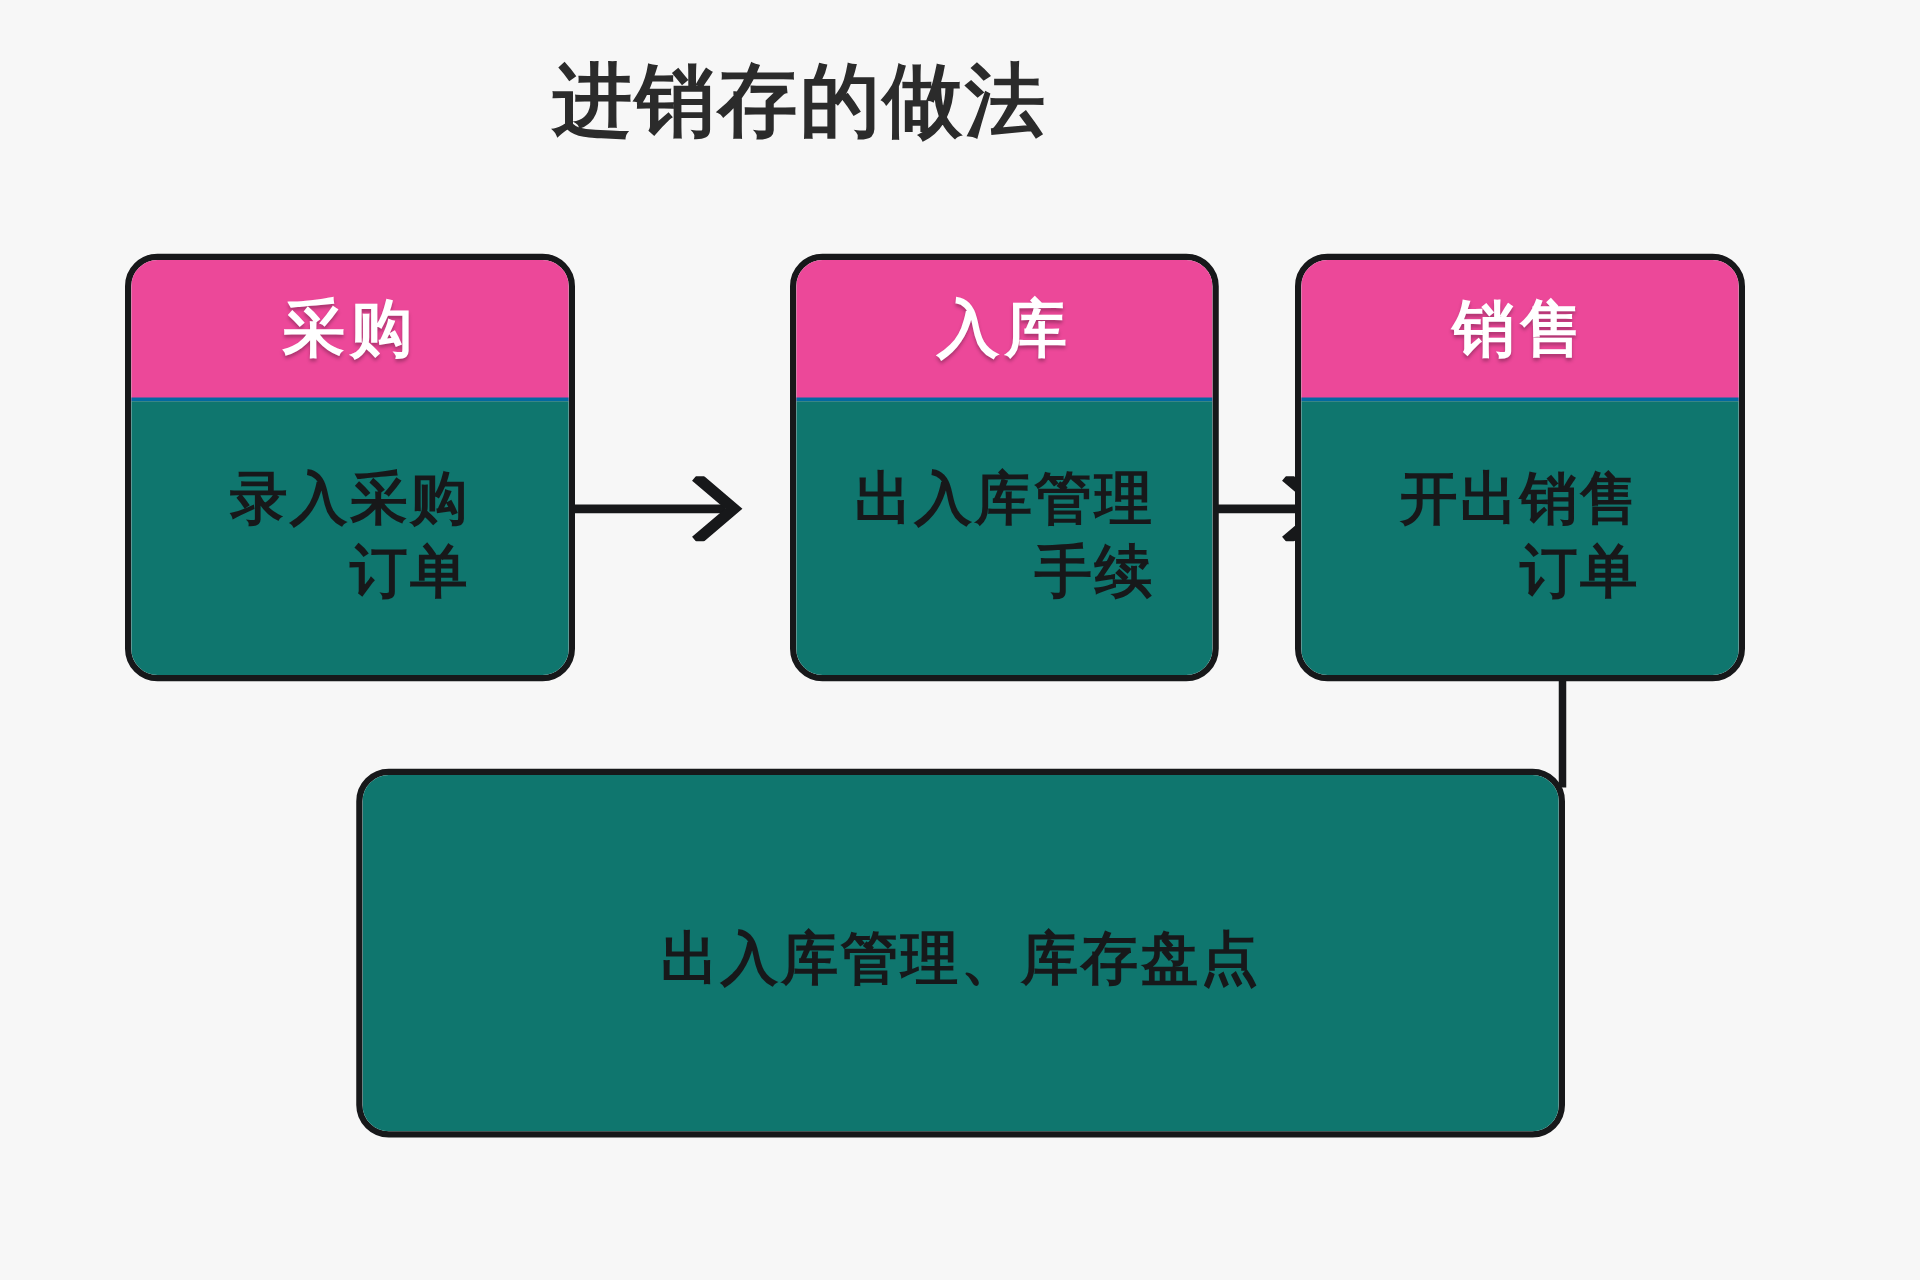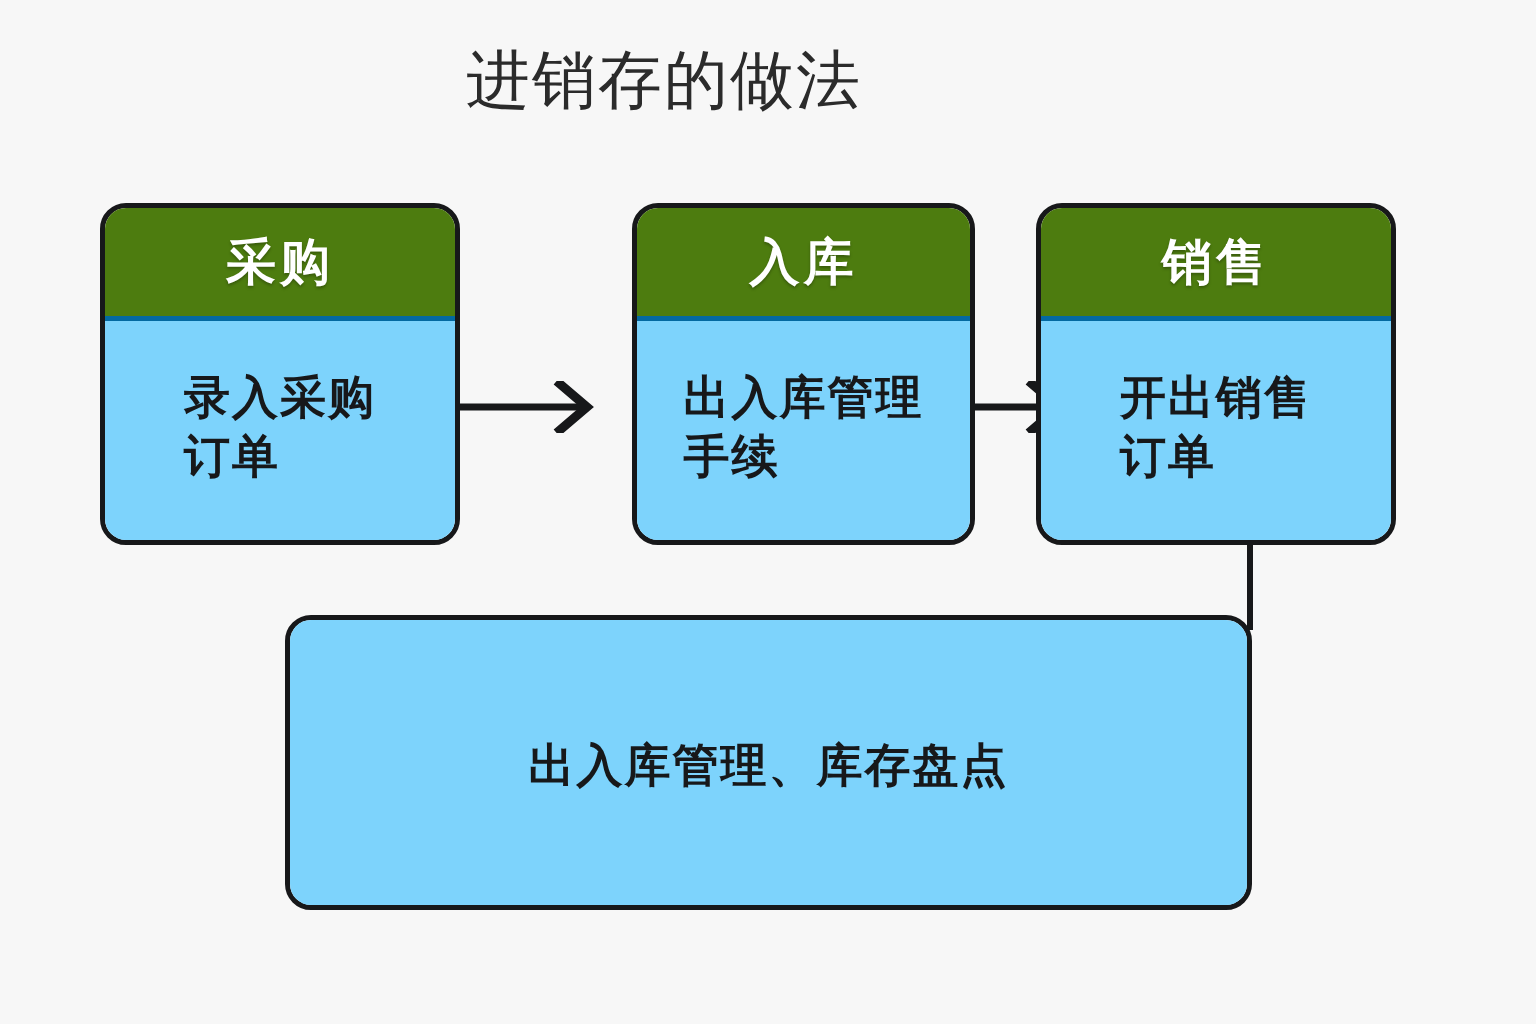--- a/index.html
+++ b/index.html
@@ -22,65 +22,63 @@
   }
 
   
   .title {
     position: absolute;
     left: 0;
     top: 42px;
     width: 1280px;
     text-align: center;
     font-size: 64px;
-    font-weight: normal;
+    font-weight: bold;
     color: #2b2b2b;
     letter-spacing: 2px;
     line-height: 1.2;
     white-space: nowrap;
-    padding-left: 24px;
   }
 
   
   .card {
     position: absolute;
     box-sizing: border-box;
     border: 5px solid #17181a;
     border-radius: 26px;
     background: #ffffff;
     overflow: hidden;
     display: flex;
     flex-direction: column;
     z-index: 3;
   }
   .card-header {
     box-sizing: border-box;
     width: 100%;
-    background: #4d7c0f;
-    border-bottom: 5px solid #0369a1;
+    background: #ec4899;
+    border-bottom: 3px solid #0369a1;
     display: flex;
     align-items: center;
     justify-content: center;
     color: #ffffff;
     font-weight: bold;
     letter-spacing: 4px;
     text-shadow: 0 2px 3px rgba(0,0,0,0.28);
   }
   .card-body {
     flex: 1 1 auto;
     display: flex;
     align-items: center;
     justify-content: center;
-    text-align: left;
+    text-align: right;
     color: #17181a;
     font-weight: bold;
     line-height: 1.28;
     letter-spacing: 2px;
-    background: #7dd3fc;
-    font-family: Liberation Serif, serif;
+    background: #0f766e;
   }
 
   
   .card-top { top: 203px; height: 342px; }
   .card-top .card-header {
     height: 113px;
     font-size: 50px;
   }
   .card-top .card-body {
     font-size: 46px;

